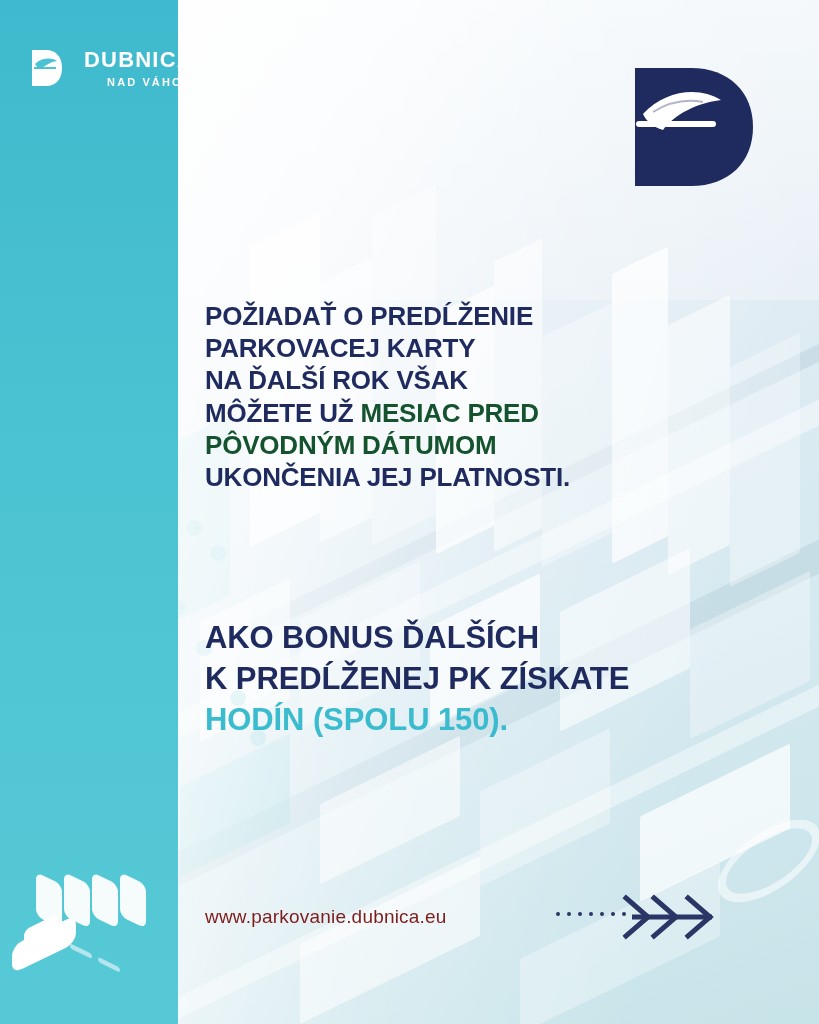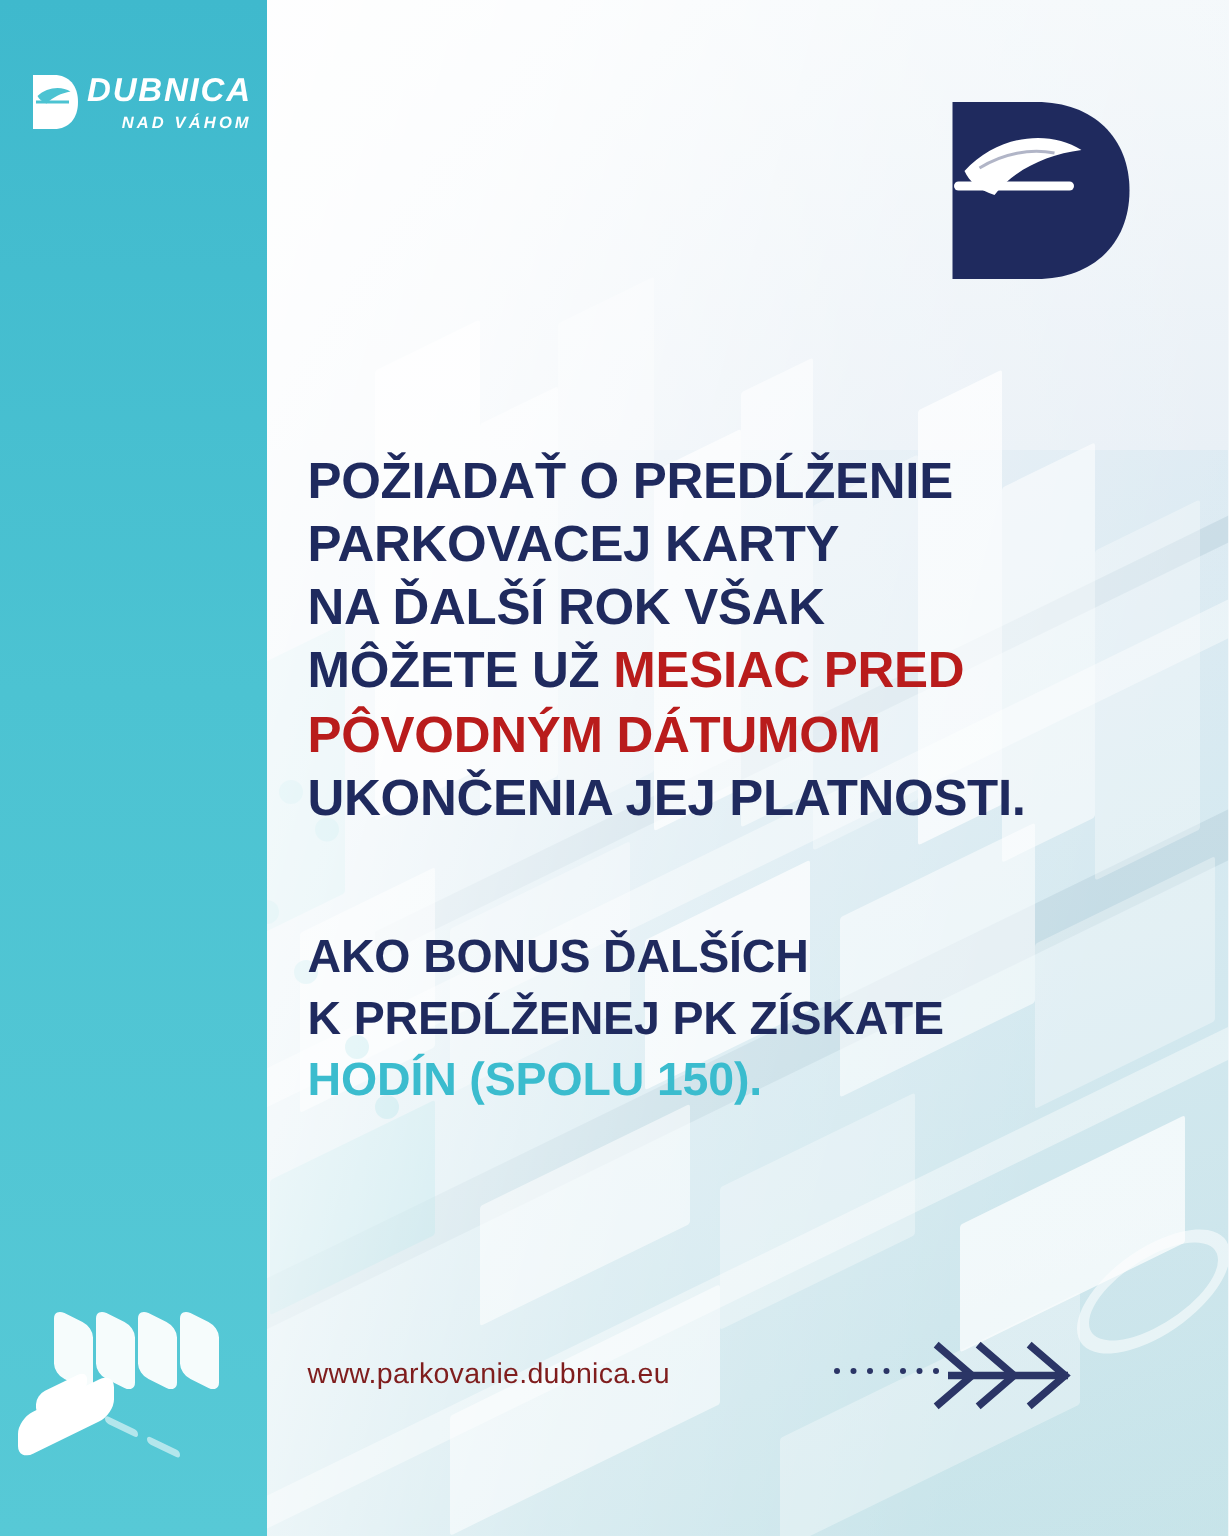--- a/index.html
+++ b/index.html
@@ -75,26 +75,25 @@
   
   .sidebar {
     position: absolute;
     left: 0; top: 0;
     width: 178px;
     height: 1024px;
     background: linear-gradient(180deg, #3fb9cd 0%, #4cc3d2 45%, #57c9d6 100%);
   }
   .sidebar-logo {
     position: absolute;
-    left: 20px;
+    left: 30px;
     top: 48px;
     display: flex;
     align-items: center;
-    gap: 4px;
-    font-style: italic;
+    gap: 20px;
   }
   .sidebar-logo .mark {
     width: 34px;
     height: 40px;
     position: relative;
   }
   .sidebar-words .word-main {
     color: #ffffff;
     font-size: 22px;
     font-weight: bold;
@@ -127,28 +126,28 @@
     width: 130px;
     height: 130px;
   }
 
   
   .headline {
     position: absolute;
     left: 205px;
     top: 300px;
     width: 570px;
-    font-size: 34px;
+    font-size: 26px;
     font-weight: bold;
     line-height: 1.24;
     letter-spacing: -0.2px;
     color: #1f2a5e;
     text-transform: uppercase;
   }
-  .headline .accent { color: #b91c1c; }
+  .headline .accent { color: #14532d; }
 
   .subline {
     position: absolute;
     left: 205px;
     top: 618px;
     width: 580px;
     font-size: 31px;
     font-weight: bold;
     line-height: 1.32;
     letter-spacing: -0.1px;

